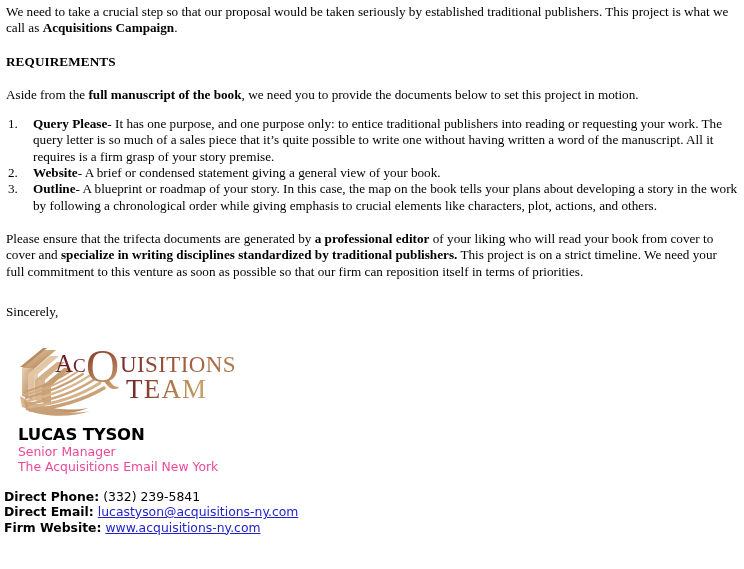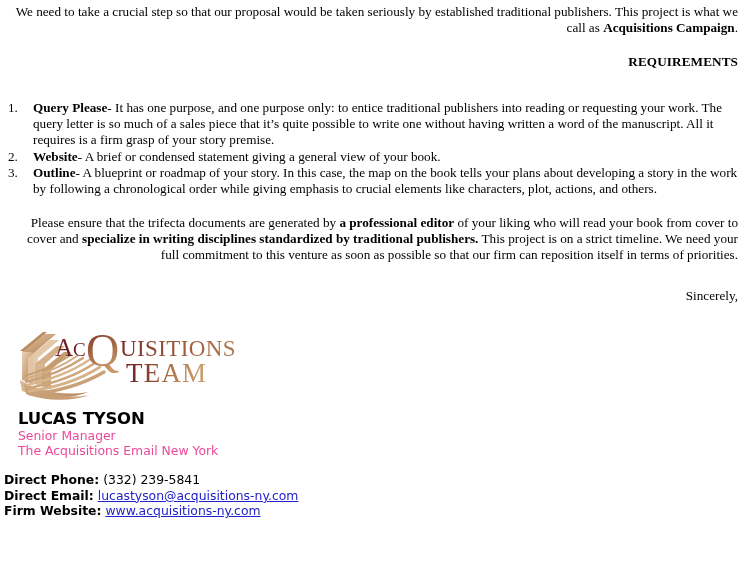--- a/index.html
+++ b/index.html
@@ -24,21 +24,20 @@
   .body-text {
     font-family: "Liberation Serif", "DejaVu Serif", serif;
     font-size: 13.2px;
     line-height: 16.3px;
     color: #000000;
     text-align: left;
   }
   p.para {
     margin: 0;
     padding: 0 6px 0 6px;
-    text-align: right;
   }
   .gap-sm { height: 13px; }
   .gap-md { height: 17px; }
   .heading {
     font-weight: bold;
     font-size: 13.2px;
     letter-spacing: 0.1px;
   }
   b, strong { font-weight: bold; }
 
@@ -114,20 +113,21 @@
 
   <div style="height:4px"></div>
   <p class="para body-text"><span>We need to take a crucial step so that our proposal would be taken seriously by established traditional publishers. This project is what we call as </span><b>Acquisitions Campaign</b><span>.</span></p>
 
   <div class="gap-md"></div>
 
   <p class="para body-text heading">REQUIREMENTS</p>
 
   <div class="gap-md"></div>
 
+  <p class="para body-text"><span>Aside from the </span><b>full manuscript of the book</b><span>, we need you to provide the documents below to set this project in motion.</span></p>
 
   <div class="gap-sm"></div>
 
   <ol class="req-list body-text">
     <li>
       <span class="num">1.</span><b>Query Please</b><span>- It has one purpose, and one purpose only: to entice traditional publishers into reading or requesting your work. The query letter is so much of a sales piece that it’s quite possible to write one without having written a word of the manuscript. All it requires is a firm grasp of your story premise.</span>
     </li>
     <li>
       <span class="num">2.</span><b>Website</b><span>- A brief or condensed statement giving a general view of your book.</span>
     </li>

